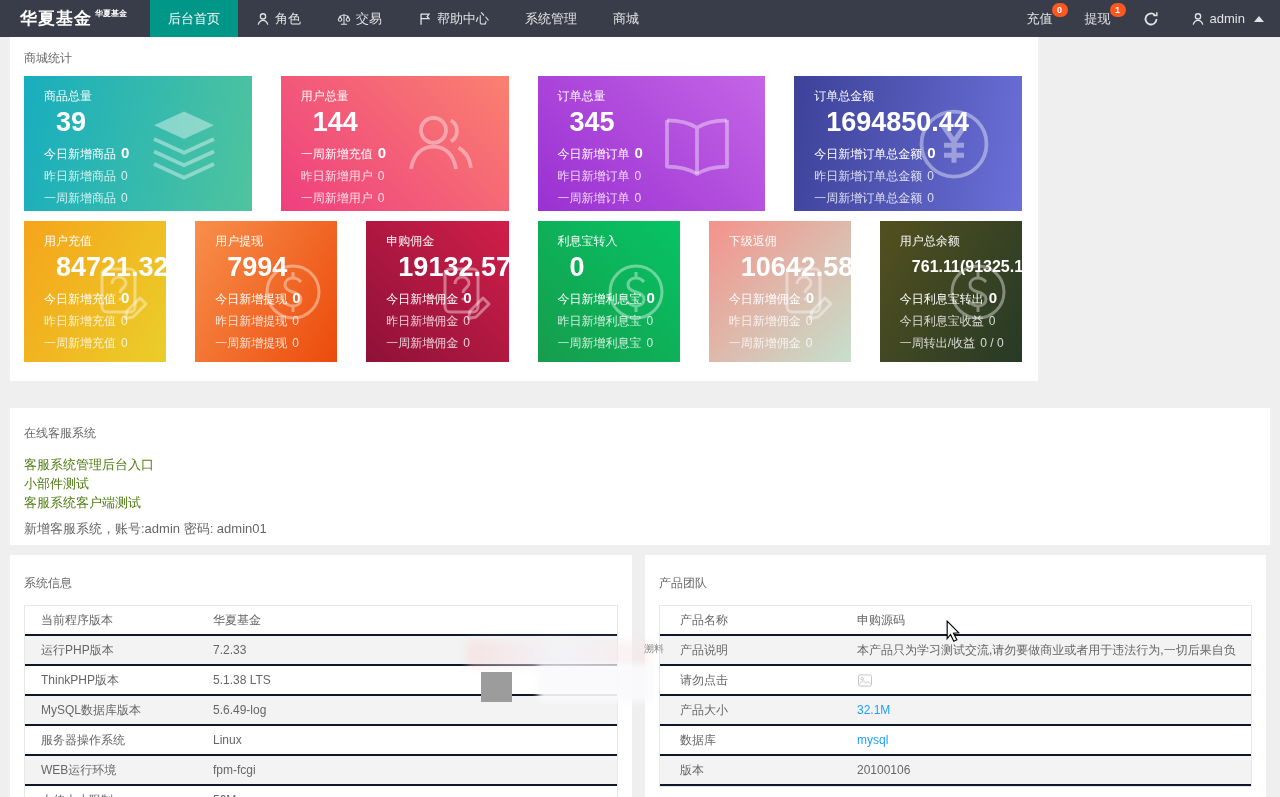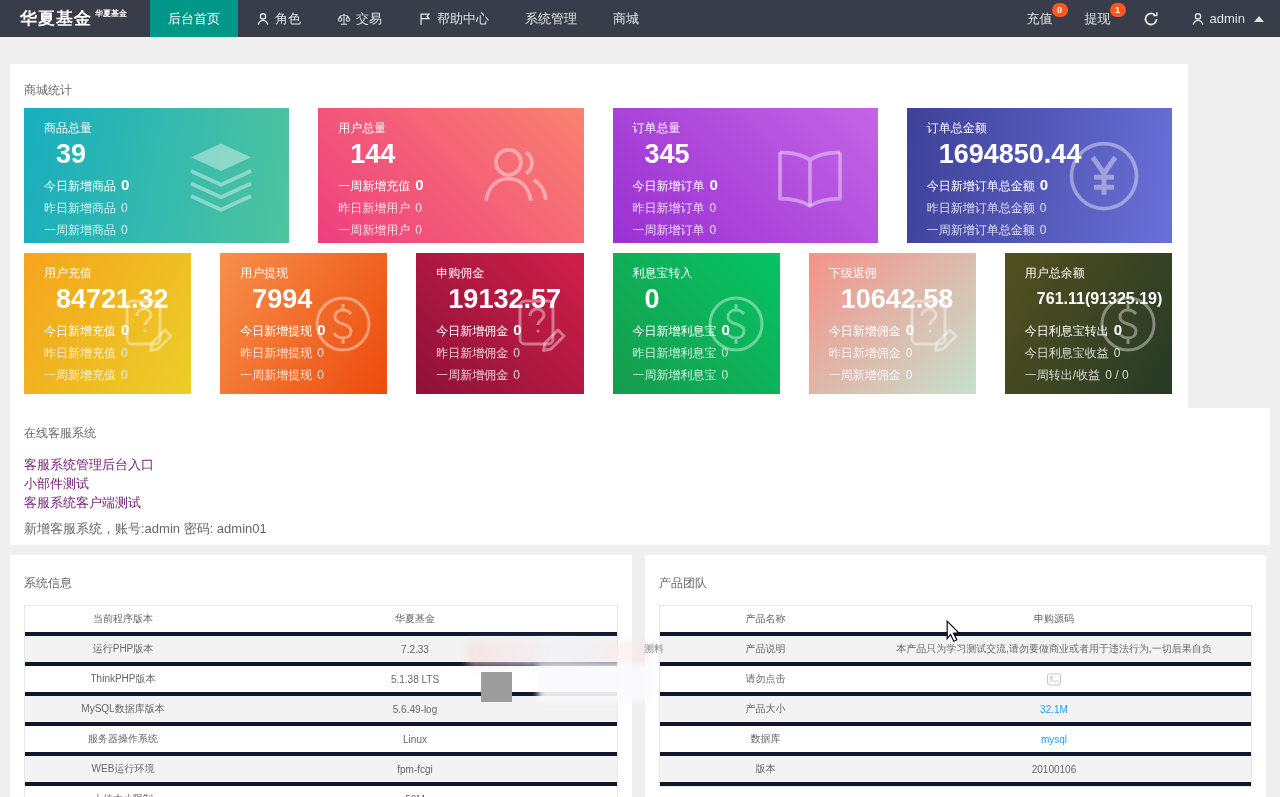--- a/index.html
+++ b/index.html
@@ -18,21 +18,21 @@
   .nav-item.active{background:#009688;color:#fff;}
   .nav-right{margin-left:auto;display:flex;align-items:stretch;}
   .nav-r{position:relative;padding:0 16px;}
   .badge{position:absolute;top:3px;right:1px;background:#ff5722;color:#fff;font-size:9px;min-width:10px;height:14px;line-height:14px;border-radius:8px;text-align:center;padding:0 3px;font-weight:bold;}
   .ico{display:inline-flex;align-items:center;}
   .ico svg{width:14px;height:14px;}
   .ico.big svg{width:16px;height:16px;}
   .ico.caret svg{width:10px;height:6px;margin-left:4px;}
   
   .panel{position:absolute;background:#fff;}
-  #panel-stats{left:10px;top:64px;width:1178px;height:349px;}
+  #panel-stats{left:10px;top:32px;width:1028px;height:349px;}
   #panel-service{left:10px;top:408px;width:1260px;height:137px;box-sizing:border-box;padding:17px 14px 0;}
   #panel-sys{left:10px;top:555px;width:622px;height:300px;}
   #panel-prod{left:645px;top:555px;width:621px;height:300px;}
   .panel-title{font-size:12px;color:#666;}
   #panel-stats .panel-title{padding:18px 14px 0;}
   #panel-sys .panel-title,#panel-prod .panel-title{padding:20px 14px 0;}
   
   .cards-row{position:absolute;left:14px;right:16px;display:flex;gap:29px;}
   #cards-row1{top:44px;height:135px;}
   #cards-row2{top:189px;height:141px;}
@@ -42,25 +42,25 @@
   .card-value.small{font-size:16px;}
   .card-stat{font-size:12px;margin-top:5px;line-height:17px;}
   .card-stat .sv{font-weight:bold;font-size:15px;margin-left:5px;}
   .card-stat.dim{opacity:.8;}
   .card-stat.dim .sv{font-weight:normal;font-size:12px;}
   .card-icon{position:absolute;right:28px;top:50%;transform:translateY(-50%);width:80px;height:80px;color:rgba(255,255,255,.4);}
   .card-icon svg{width:100%;height:100%;}
   #cards-row2 .card-icon{right:12px;width:64px;height:64px;}
   
   .service-links{margin-top:13px;}
-  .service-links a{display:block;color:#701a75;font-size:13px;line-height:19px;text-decoration:none;}
+  .service-links a{display:block;color:#4d7c0f;font-size:13px;line-height:19px;text-decoration:none;}
   .note{color:#666;font-size:13px;margin-top:8px;}
   
   .info-table{position:absolute;top:50px;left:14px;right:14px;border:1px solid #e7e7e7;background:#fff;}
-  .t-row{display:flex;align-items:center;height:30px;border-bottom:4px solid #0f172a;font-size:10px;color:#666;box-sizing:border-box;text-align:center;}
+  .t-row{display:flex;align-items:center;height:30px;border-bottom:2px solid #0f172a;font-size:12px;color:#666;box-sizing:border-box;}
   .t-row:nth-child(even){background:#f3f3f3;}
   .t-label{width:180px;padding-left:16px;box-sizing:border-box;flex-shrink:0;}
   .right-table .t-label{width:191px;padding-left:20px;}
   .t-value{flex:1;padding-left:8px;}
   .right-table .t-value{padding-left:6px;}
   .t-value a{color:#1e9fff;text-decoration:none;}
   .imgph svg{width:16px;height:13px;vertical-align:middle;}
   
   .wm-band{position:absolute;left:467px;top:641px;width:182px;height:26px;z-index:60;
     background:linear-gradient(90deg,rgba(248,215,215,.55),rgba(242,242,247,.75),rgba(250,228,228,.5));filter:blur(4px);}

